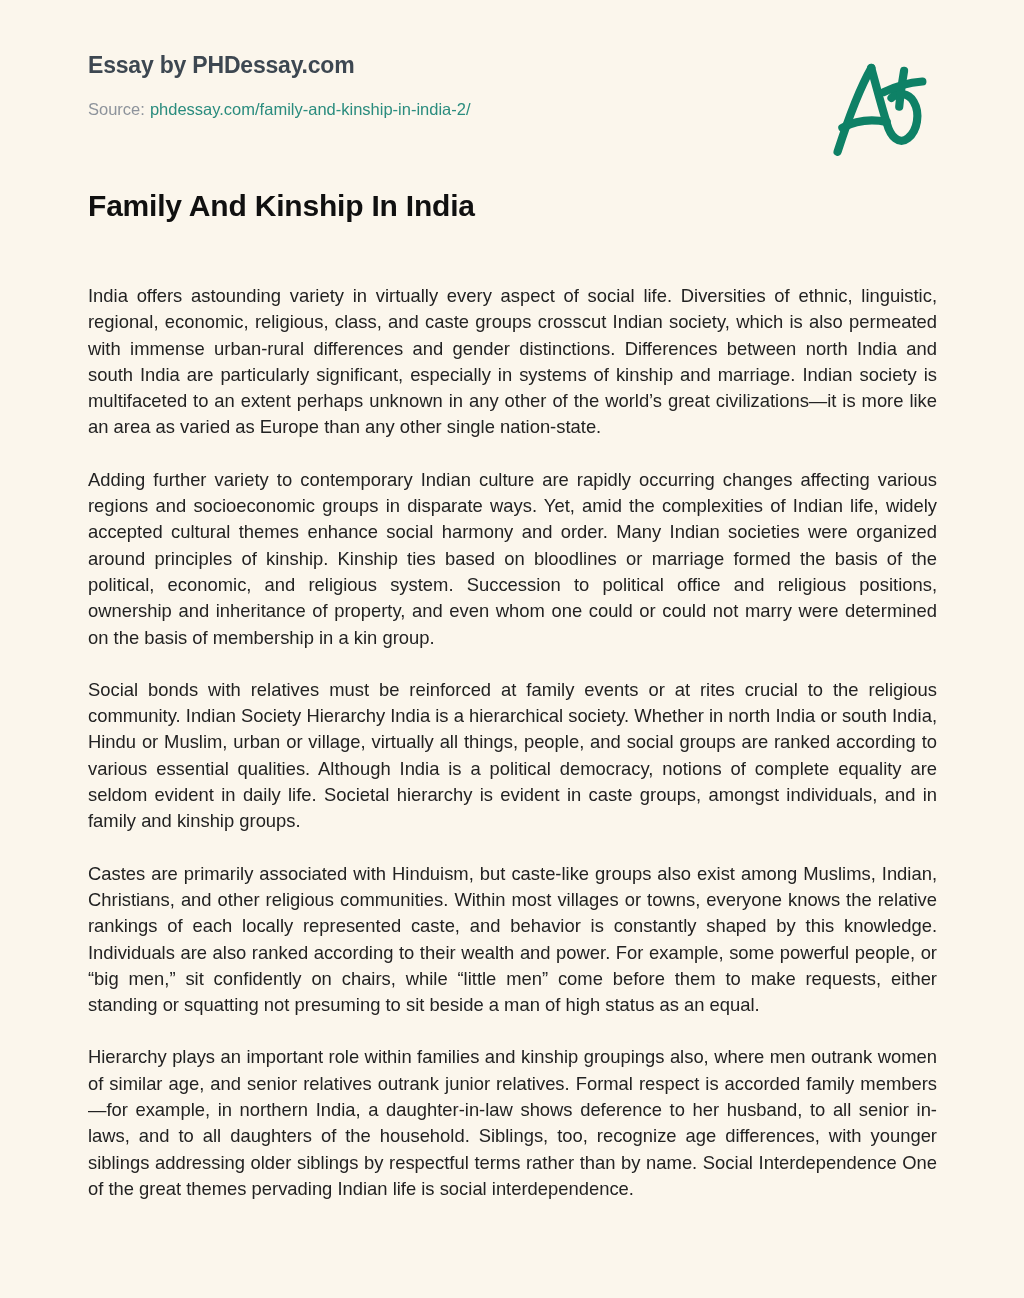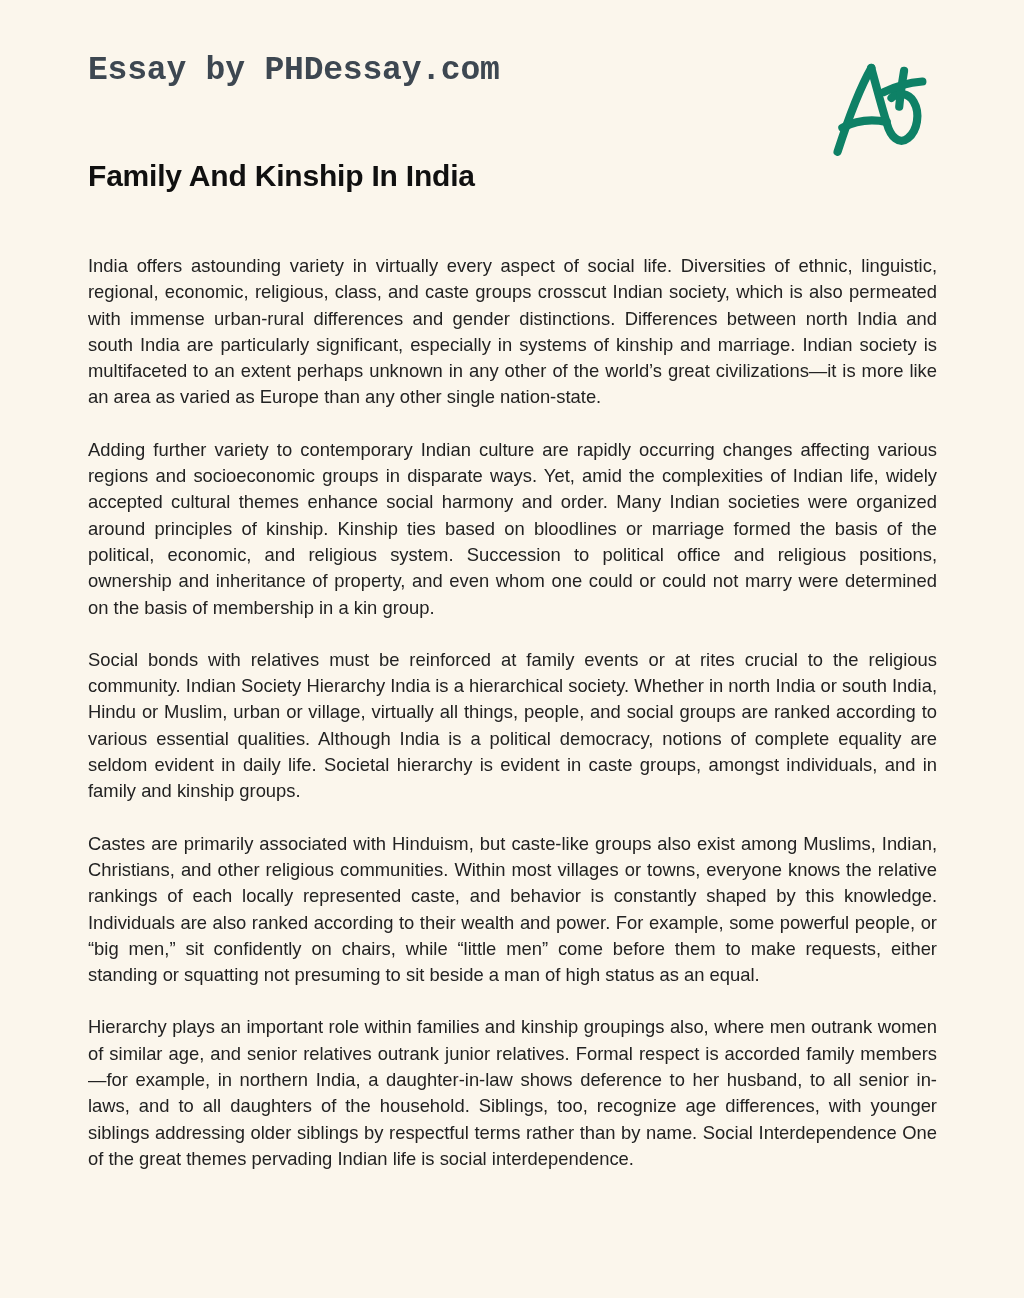--- a/index.html
+++ b/index.html
@@ -15,26 +15,25 @@
     overflow: hidden;
   }
   .clip {
     position: relative;
     height: 1253px;
     overflow: hidden;
     padding: 0 87px 0 88px;
     box-sizing: border-box;
   }
   .byline {
-    font-size: 33px;
+    font-size: 23px;
     font-weight: 700;
     color: #3d4751;
     letter-spacing: -0.2px;
     margin: 52px 0 0 0;
-    font-family: Liberation Mono, monospace;
   }
   .source-row {
     margin-top: 21px;
     font-size: 16.5px;
     color: #8d939b;
   }
   .source-row a {
     color: var(--link, #2a8c7e);
     text-decoration: none;
     margin-left: 5px;
@@ -78,20 +77,23 @@
 </style>
 </head>
 <body style="background: rgb(251, 246, 236);">
 
 <div class="page">
   <div class="clip">
 
     <header>
       <h1 class="byline">Essay by PHDessay.com</h1>
 
+      <div class="source-row">
+        <span>Source:</span><a>phdessay.com/family-and-kinship-in-india-2/</a>
+      </div>
 
       <div class="logo">
         <svg viewBox="0 0 110 115" aria-hidden="true">
 
           <path d="M12 103 C22 72 35 37 47 16"></path>
 
           <path d="M47 16 C53 38 58 57 63 73 C67 88 76 96 85 89 C95 81 98 63 91 51 C86 42 74 40 68 47"></path>
 
           <path d="M17 78 C32 70 48 69 63 72"></path>
 

